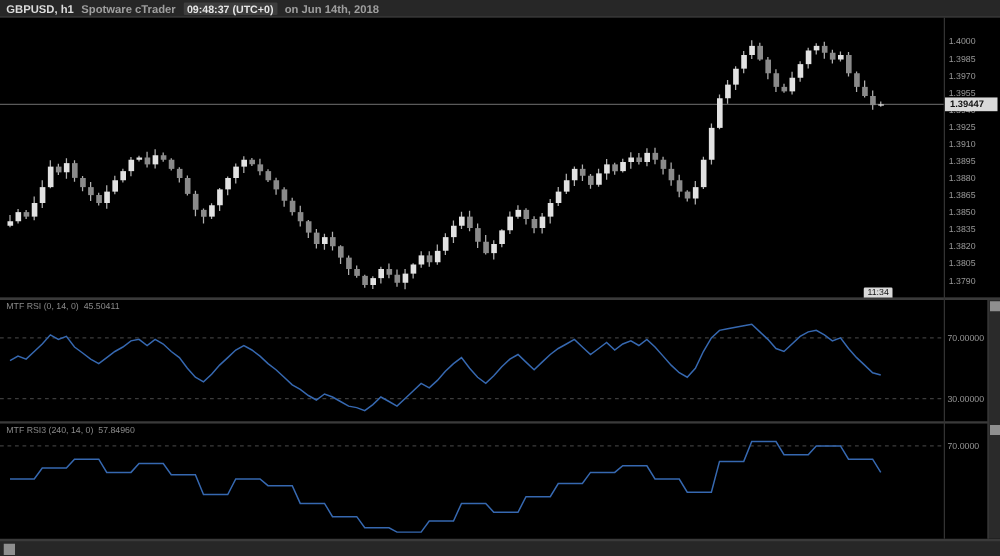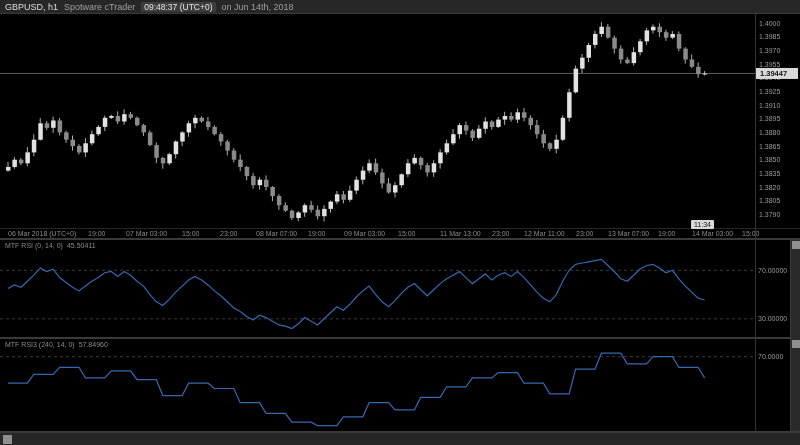--- a/index.html
+++ b/index.html
@@ -1,21 +1,21 @@
 <!DOCTYPE html>
 <html><head>
 <meta charset="utf-8">
 <style>
   html,body{margin:0;padding:0;}
   body{width:800px;height:445px;background:#141414;font-family:"Liberation Sans",sans-serif;}
   #app{position:relative;width:800px;height:445px;background:#000;overflow:hidden;}
-  #titlebar{position:absolute;top:0;left:0;right:0;height:14px;background:#272727;border-bottom:1px solid #3a3a3a;display:flex;align-items:center;gap:6px;padding-left:5px;font-size:9px;color:#9f9f9f;box-sizing:border-box;white-space:nowrap;}
+  #titlebar{position:absolute;top:0;left:0;right:0;height:14px;background:#272727;border-bottom:1px solid #3a3a3a;display:flex;align-items:center;gap:6px;padding-left:5px;font-size:9px;color:#9f9f9f;box-sizing:border-box;white-space:nowrap;font-weight:bold;}
   #titlebar .hl{color:#dcdcdc;}
   #clock{background:#3d3d3d;color:#e6e6e6;padding:0 3px;border-radius:1px;font-size:8.5px;}
-  #main-chart{position:absolute;top:14px;left:0;width:800px;height:164px;}
+  #main-chart{position:absolute;top:24px;left:0;width:800px;height:164px;}
   #time-axis{position:absolute;top:214px;left:0;width:800px;height:10px;border-top:1px solid #262626;}
   #time-axis span{position:absolute;top:1px;font-size:7px;color:#8a8a8a;white-space:nowrap;}
   #countdown{position:absolute;top:206px;left:691px;background:#d9d9d9;color:#141414;font-size:7px;padding:0 3px;border-radius:1px;line-height:9px;height:9px;}
   .hsep{position:absolute;left:0;width:800px;background:#3a3a3a;}
   .ind-panel{position:absolute;left:0;width:800px;background:#000;}
   .ind-header{position:absolute;top:2px;left:5px;font-size:7px;color:#8a8a8a;display:flex;gap:4px;}
   #vsep{position:absolute;left:755px;top:14px;width:1px;height:417px;background:#333;}
   #scrollstrip{position:absolute;left:790px;top:240px;width:10px;height:191px;background:#2a2a2a;border-left:1px solid #3a3a3a;box-sizing:border-box;}
   .sthumb{position:absolute;left:1px;width:8px;height:8px;background:#8f8f8f;}
   #bottombar{position:absolute;top:432px;left:0;width:800px;height:13px;background:#272727;border-top:1px solid #3a3a3a;box-sizing:border-box;}

